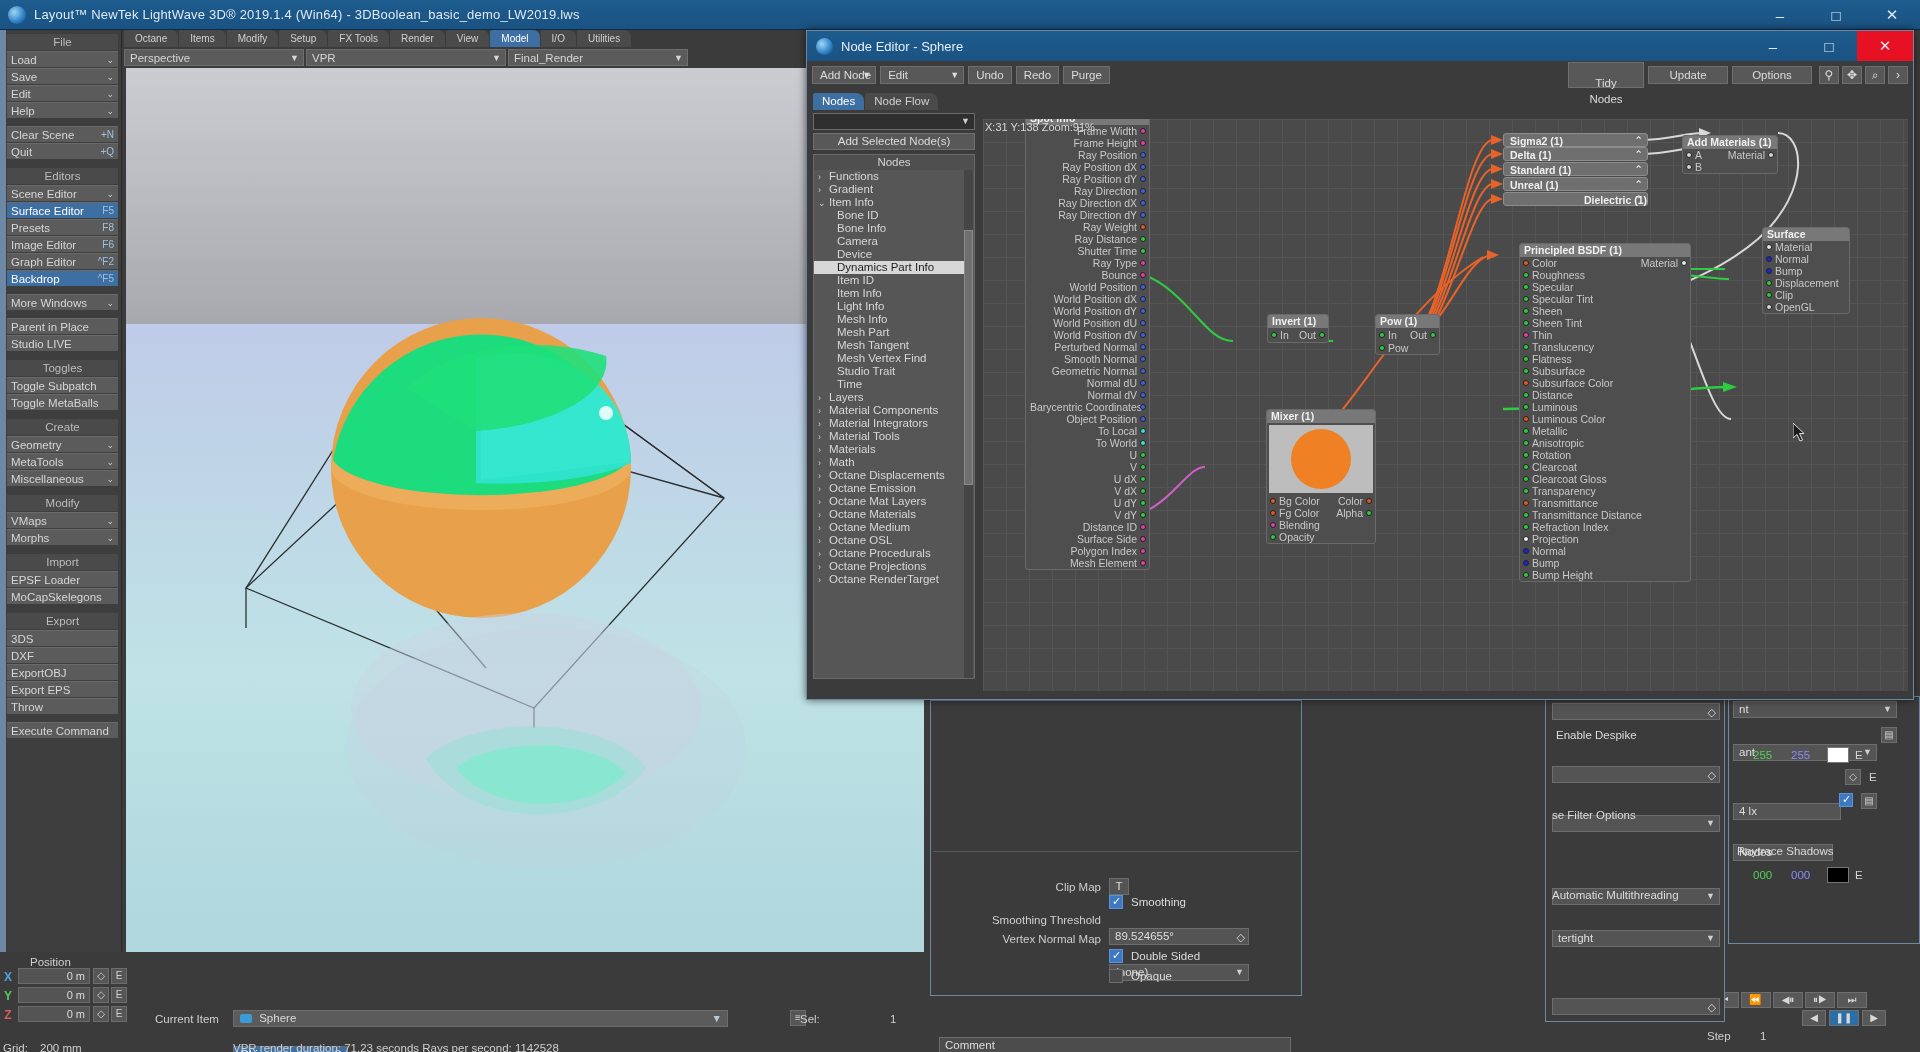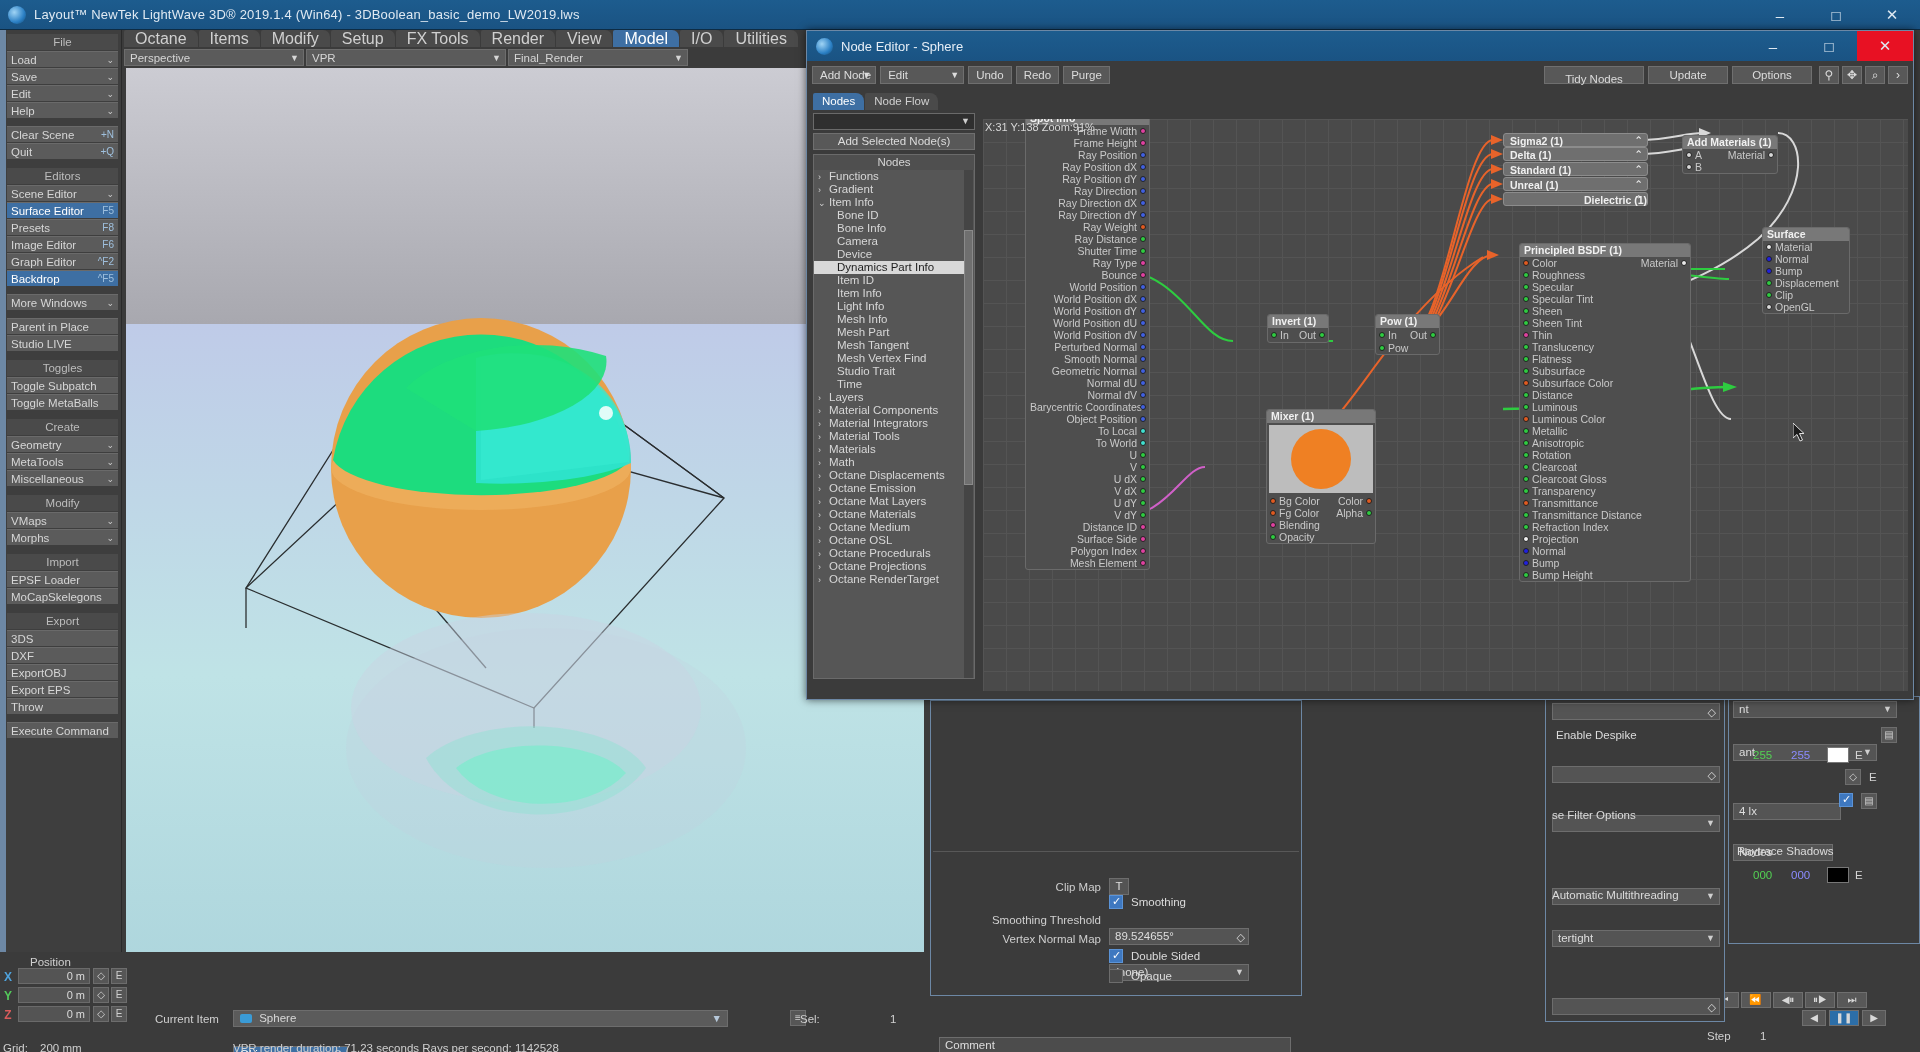--- a/index.html
+++ b/index.html
@@ -41,21 +41,21 @@
   .sb-item { height:16px; line-height:16px; background:#5b5b5b; color:#d6d6d6; font-size:11.5px;
              margin-top:1px; padding-left:4px; position:relative; border-top:1px solid #6a6a6a;}
   .sb-item.sel { background:#3e6fa3; color:#fff; }
   .sb-item .chev { position:absolute; right:4px; top:0; font-size:9px; color:#cfcfcf;}
   .sb-item .kbd  { position:absolute; right:4px; top:0; font-size:10px; color:#9fc0de;}
   .sb-gap { height:7px; }
 
   
   #menu-tabs { position:absolute; left:124px; top:30px; width:1796px; height:17px; display:flex;
                background:#3b3b3b; }
-  .mtab { height:17px; line-height:17px; padding:0 11px; font-size:16px; color:#d0d0d0;
+  .mtab { height:17px; line-height:17px; padding:0 11px; font-size:10px; color:#d0d0d0;
           background:#4a4a4a; margin-right:1px; border-radius:2px 7px 0 0; }
   .mtab.active { background:#3e6fa3; color:#fff; }
 
   
   #vp-header { position:absolute; left:124px; top:49px; width:760px; height:17px; display:flex; }
   .vp-drop { height:17px; background:#5b5b5b; color:#d6d6d6; font-size:11.5px; line-height:17px;
              padding-left:5px; position:relative; border:1px solid #6d6d6d; }
   .vp-drop .chev { position:absolute; right:4px; top:0; font-size:9px; }
 
   
@@ -452,21 +452,21 @@
       </div>
       <div class="ne-btn drop" style="width:84px">
         <span>Edit</span>
         <span class="chev">▼</span>
       </div>
       <div class="ne-btn">Undo</div>
       <div class="ne-btn">Redo</div>
       <div class="ne-btn">Purge</div>
 
       <div style="margin-left:auto;display:flex;align-items:center">
-        <div class="ne-btn" style="width:100px;text-align:center;padding:4px">Tidy Nodes</div>
+        <div class="ne-btn" style="width:76px;text-align:center;padding:12px">Tidy Nodes</div>
         <div class="ne-btn" style="width:80px;text-align:center;padding:0">Update</div>
         <div class="ne-btn" style="width:80px;text-align:center;padding:0">Options</div>
         <div class="ne-icon">⚲</div>
         <div class="ne-icon">✥</div>
         <div class="ne-icon">⌕</div>
         <div class="ne-icon">›</div>
       </div>
     </div>
 
     <div id="ne-left">

